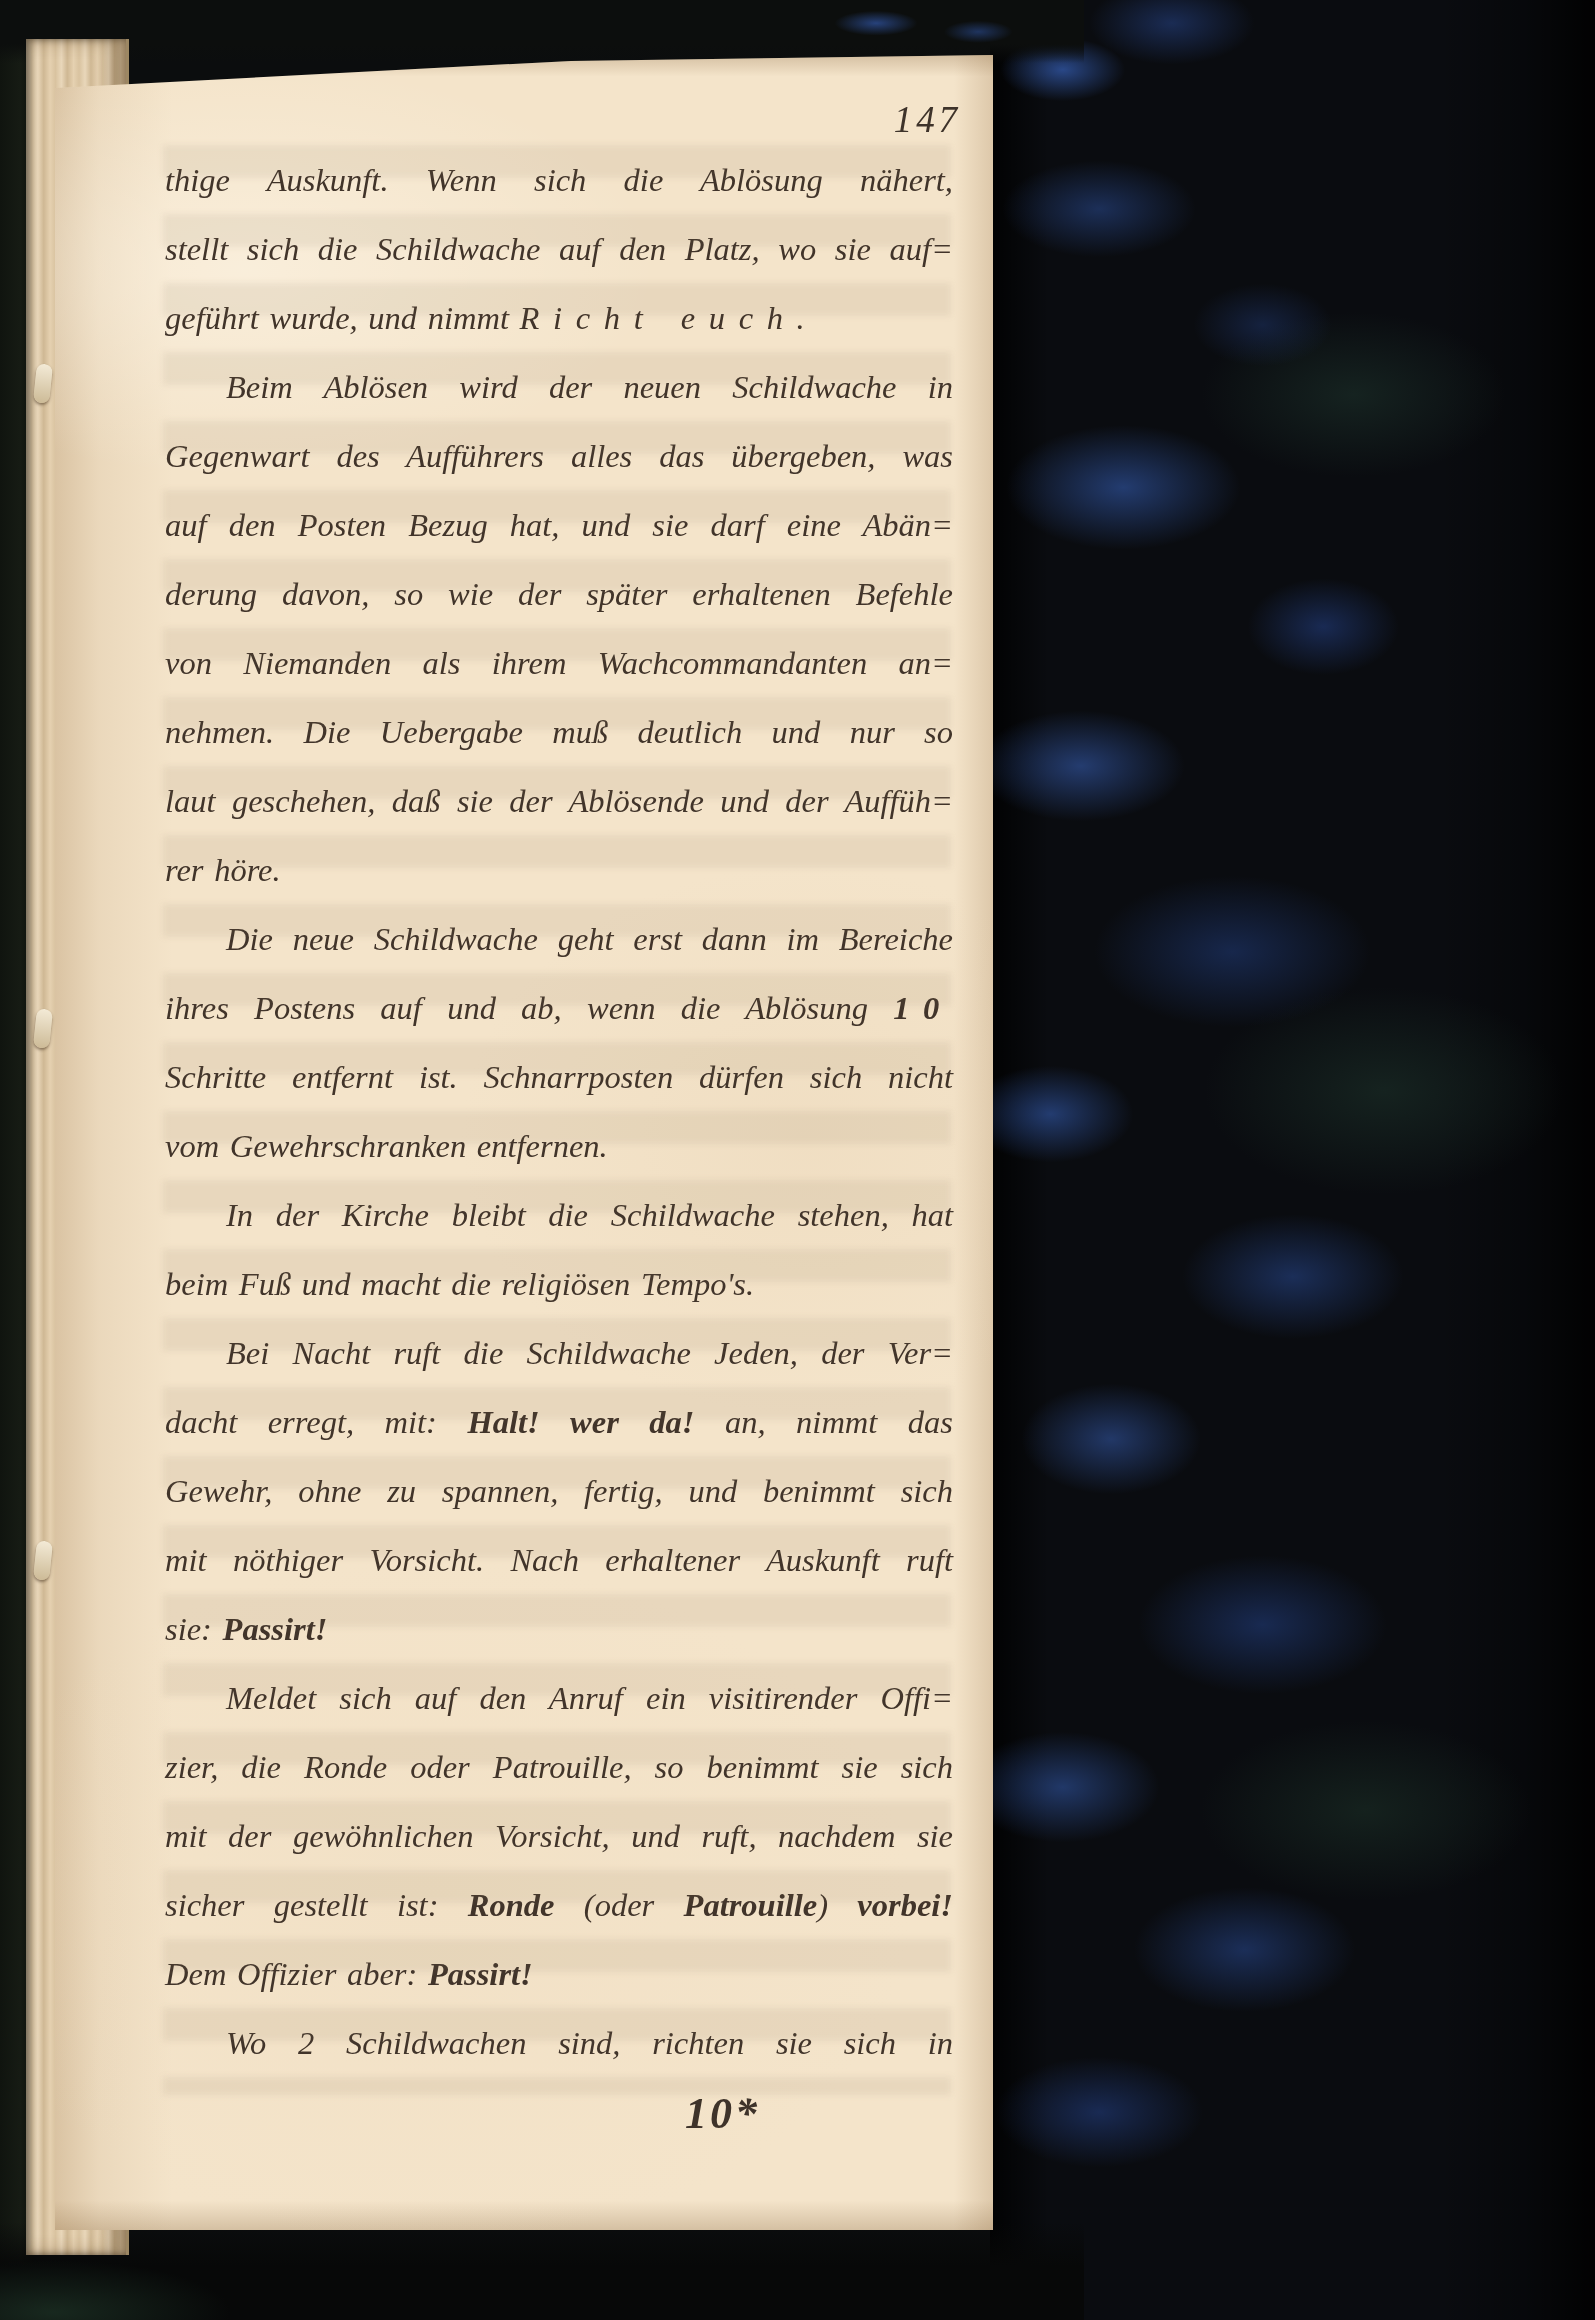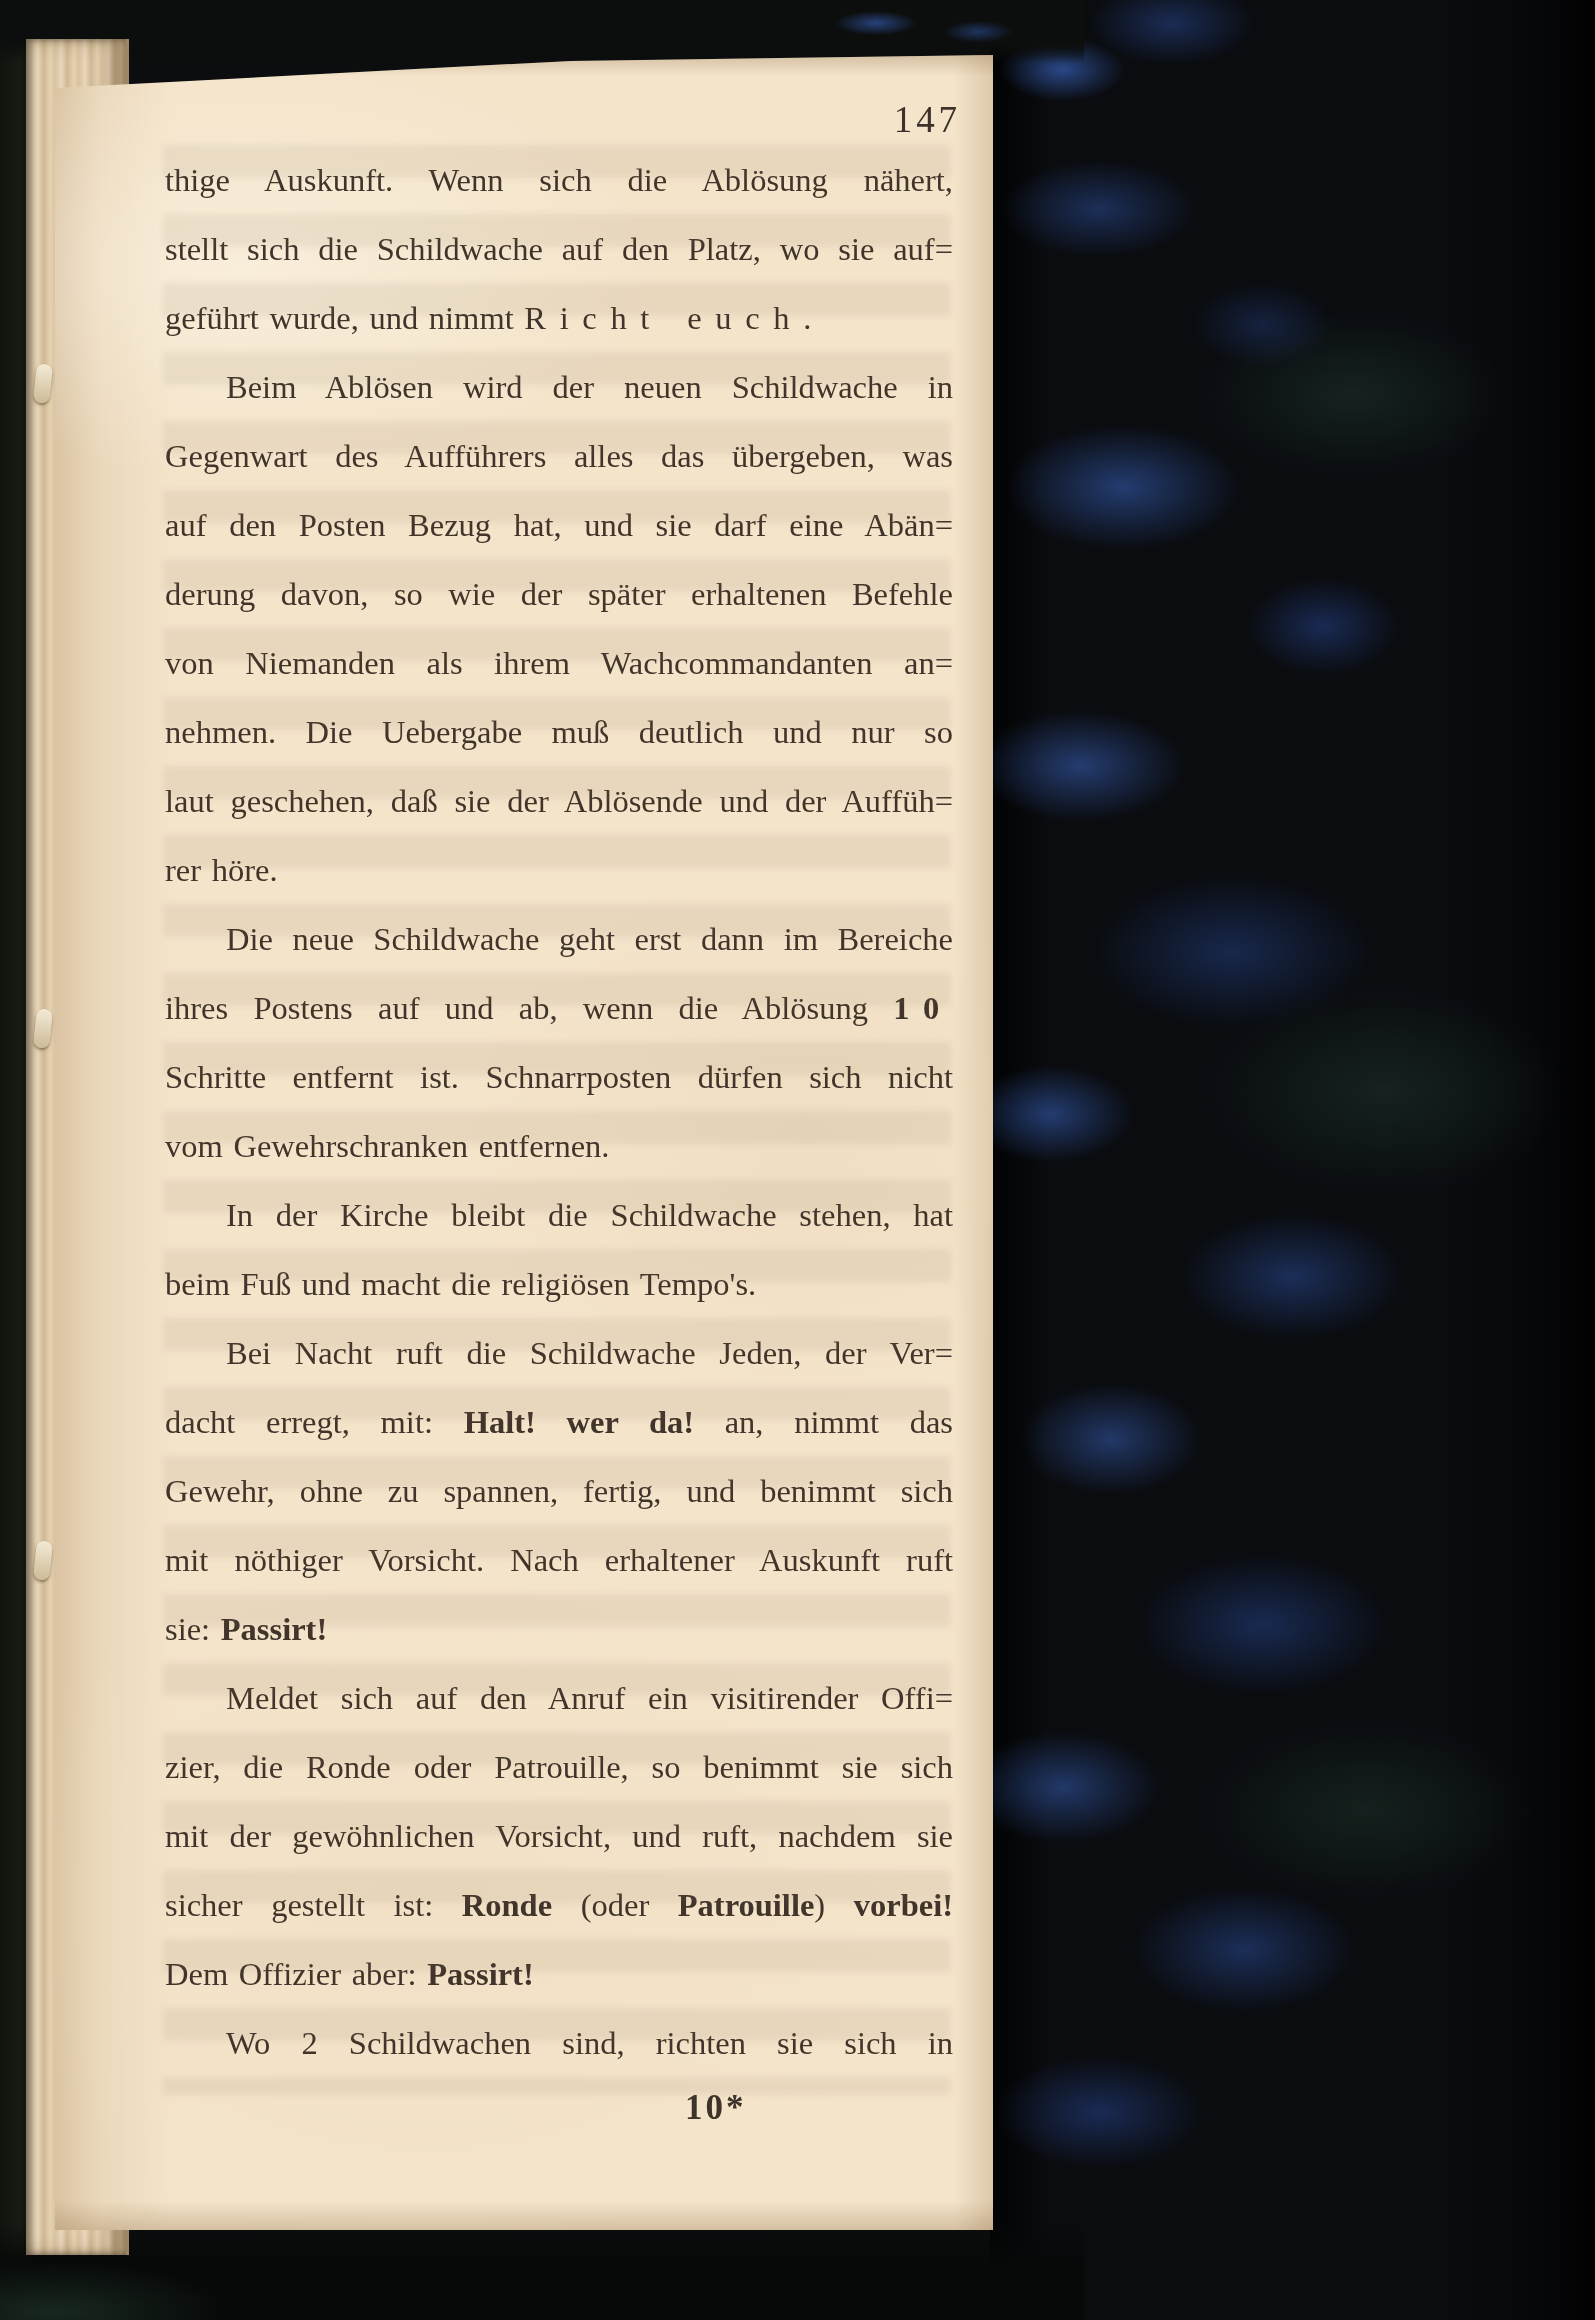--- a/index.html
+++ b/index.html
@@ -82,20 +82,21 @@
     background-image:
       radial-gradient(591px 296px at 20% 10%, rgba(255,248,235,.5), transparent 70%),
       radial-gradient(493px 394px at 80% 50%, rgba(235,215,185,.45), transparent 70%),
       radial-gradient(690px 493px at 40% 85%, rgba(240,222,194,.5), transparent 70%),
       linear-gradient(90deg, rgba(150,110,60,.28) 0px, rgba(150,110,60,.10) 44px, rgba(0,0,0,0) 118px),
       linear-gradient(270deg, rgba(140,100,55,.22) 0px, rgba(0,0,0,0) 39px),
       linear-gradient(180deg, rgba(120,85,45,.30) 0px, rgba(0,0,0,0) 25.6px),
       linear-gradient(0deg, rgba(120,85,45,.25) 0px, rgba(0,0,0,0) 29.6px);
     clip-path:polygon(0 37px, 55% 9.9px, 100% 3.9px, 100% 100%, 0 100%);
     box-shadow:9.9px 0 21.7px rgba(0,0,0,.65);
+    font-style:italic;
   }
   
   .book-page::after{
     content:"";position:absolute;left:108px;top:94px;width:788px;height:1950px;
     background:repeating-linear-gradient(180deg,
       rgba(130,110,85,.10) 0 33px, rgba(0,0,0,0) 33px 69px);
     filter:blur(3px);
     pointer-events:none;
   }
 
@@ -113,21 +114,21 @@
     text-align:justify;text-align-last:justify;
     height:69px;white-space:nowrap;
   }
   .line.no-just{text-align:left;text-align-last:left;}
   .line.indent{text-indent:61px;}
   .b{font-weight:bold;}
   .sp{letter-spacing:.42em;}
 
   .footer-signature{
     position:absolute;left:630px;top:2037px;
-    font-size:35px;font-weight:bold;color:#3e332a;letter-spacing:3px;
+    font-size:44px;font-weight:bold;color:#3e332a;letter-spacing:3px;
   }
 </style>
 </head>
 <body>
 
 <div class="cover-right"></div>
 <div class="cover-left"></div>
 <div class="top-band"></div>
 <div class="bottom-band"></div>
 

